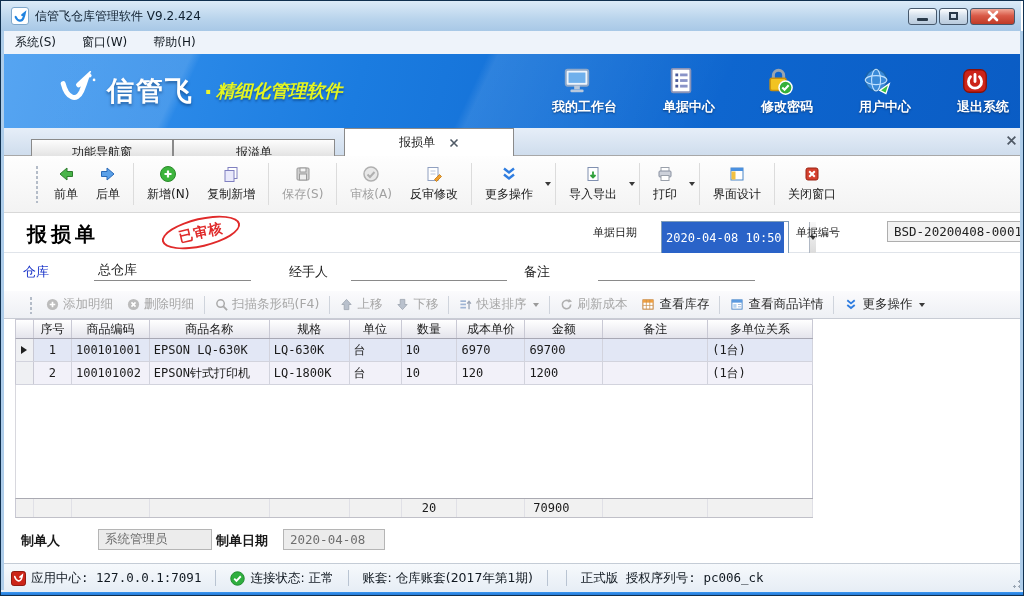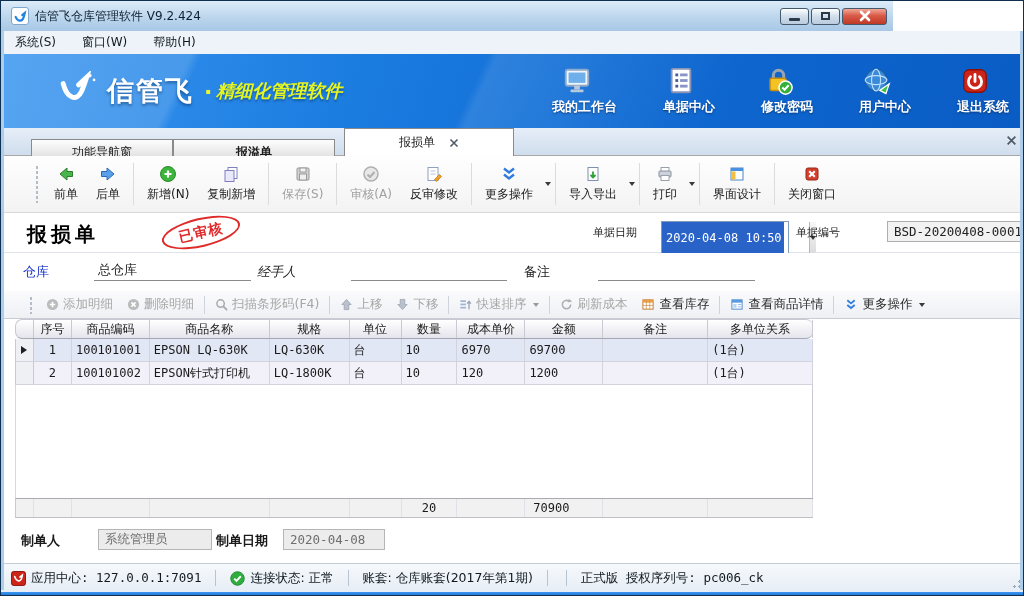--- a/index.html
+++ b/index.html
@@ -1,21 +1,21 @@
 <!DOCTYPE html>
 <html><head>
 <meta charset="utf-8">
 <style>
   * { margin:0; padding:0; box-sizing:border-box; }
   html,body { width:1024px; height:596px; background:#e8e8e8; }
   body { font-family:"DejaVu Sans","Liberation Sans",sans-serif; font-size:12px; color:#1a1a1a; }
   .window { position:relative; width:1024px; height:596px; border:1px solid #10304f; background:#fff; overflow:hidden; }
 
   
-  .titlebar { position:absolute; left:0; top:0; width:892px; height:30px;
+  .titlebar { position:absolute; left:0; top:0; width:1020px; height:30px;
     background:linear-gradient(#dcebf8,#b9d4ec 60%,#a8c8e6); display:flex; align-items:center; padding:0 6px; }
   .titlebar .tchip { width:18px; height:18px; border-radius:3px; background:#fff; border:1px solid #7fa8cc; display:flex; align-items:center; justify-content:center; margin:0 6px 0 4px; }
   .title-text { font-size:12px; color:#102030; }
   .winbtns { margin-left:auto; display:flex; gap:2px; }
   .wbtn { width:29px; height:17px; border:1px solid #46586c; border-radius:3px;
     background:linear-gradient(#fdfeff,#d4e0ec 45%,#b9cbdd); display:flex; align-items:center; justify-content:center; cursor:pointer; }
   .wbtn.close { width:45px; background:linear-gradient(#f2a896,#d95a48 45%,#bf3a26); }
   .glyph-min { width:11px; height:3px; background:#2a3a4a; border-radius:1px; margin-top:6px; }
   .glyph-max { width:9px; height:8px; border:2px solid #2a3a4a; background:transparent; }
 
@@ -78,21 +78,21 @@
   
   .gridtoolbar { position:absolute; left:0; top:290px; width:1024px; height:28px; background:linear-gradient(#fbfbfd,#eef0f4); border-bottom:1px solid #c8ccd4; display:flex; align-items:center; padding-left:28px; }
   .gbtn { display:flex; align-items:center; gap:4px; padding:3px 7px; cursor:pointer; white-space:nowrap; }
   .gbtn .glabel { font-size:12.5px; color:#2a2a2a; }
   .gbtn.disabled { cursor:default; }
   .gbtn.disabled .glabel { color:#a6a6a6; }
   .gsep { width:1px; height:18px; background:#cfd4dc; margin:0 3px; }
 
   
   .grid { position:absolute; left:14px; top:318px; width:798px; height:199px; font-family:"DejaVu Sans Mono","DejaVu Sans",monospace; font-size:12px; }
-  .g-head { display:flex; height:20px; background:linear-gradient(#ffffff,#e4e4ec); border-top:1px solid #c9c9d4; border-left:1px solid #c9c9d4; border-bottom:1px solid #a8a8b4;border-radius:7px; }
+  .g-head { display:flex; height:20px; background:linear-gradient(#ffffff,#e4e4ec); border-top:1px solid #c9c9d4; border-left:1px solid #c9c9d4; border-bottom:1px solid #a8a8b4; }
   .g-head .cell { display:flex; align-items:center; justify-content:center; border-right:1px solid #c9c9d4; color:#1a1a1a; overflow:hidden; white-space:nowrap; }
   .g-row { display:flex; height:23px; border-left:1px solid #c9c9d4; border-bottom:1px solid #d2d3dd; }
   .g-row .cell { display:flex; align-items:center; border-right:1px solid #d2d3dd; padding-left:4px; overflow:hidden; white-space:nowrap; }
   .g-row.sel { background:#e2e7f5; }
   .g-row.alt { background:#f2f1f9; }
   .g-row .cell.ind { background:#eff0f3; border-right:1px solid #c9c9d4; justify-content:center; padding-left:0; }
   .g-row .cell.ctr { justify-content:center; padding-left:0; }
   .g-fill { height:113px; background:#fff; border-left:1px solid #d8d8de; border-right:1px solid #c9c9d4; }
   .g-total { display:flex; height:20px; background:#f1f1f1; border-top:1px solid #aaaab2; border-bottom:1px solid #c0c0c8; border-left:1px solid #c9c9d4; }
   .g-total .cell { display:flex; align-items:center; border-right:1px solid #e0e0e6; overflow:hidden; }
@@ -210,21 +210,21 @@
         </svg>
         <span class="blabel">退出系统</span>
       </div>
     </div>
   </div>
 
   <div class="tabbar">
     <div class="tab" style="left:30px; width:142px;">
       <span>功能导航窗</span>
     </div>
-    <div class="tab" style="left:172px; width:162px;font-weight:bold;">
+    <div class="tab" style="left:172px; width:162px;">
       <span>报溢单</span>
     </div>
     <div class="tab active" style="left:343px; width:170px;">
       <span>报损单</span>
       <span class="tab-close">
         <svg width="10" height="10" viewBox="0 0 10 10">
             <path d="M1.5 1.5 L8.5 8.5 M8.5 1.5 L1.5 8.5" stroke="#505a66" stroke-width="1.6"></path>
           </svg>
       </span>
     </div>
@@ -363,21 +363,21 @@
     </div>
     <span class="fld-label" style="left:795px;">单据编号</span>
     <div class="no-field">
         <span>BSD-20200408-0001</span>
       </div>
   </div>
 
   <div class="fieldrow">
     <span class="f-label blue" style="left:22px;">仓库</span>
     <div class="f-line" style="left:93px; width:157px;"><span>总仓库</span></div>
-    <span class="f-label" style="left:256px;font-style:italic;">经手人</span>
+    <span class="f-label" style="left:288px;">经手人</span>
     <div class="f-line" style="left:350px; width:156px;"><span></span></div>
     <span class="f-label" style="left:523px;">备注</span>
     <div class="f-line" style="left:597px; width:157px;"><span></span></div>
   </div>
 
   <div class="gridtoolbar">
     <span class="grip" style="height:18px;"></span>
     <div class="gbtn disabled">
       <svg width="13" height="13" viewBox="0 0 14 14">
           <circle cx="7" cy="7" r="6" fill="#bcbcbc"></circle>

